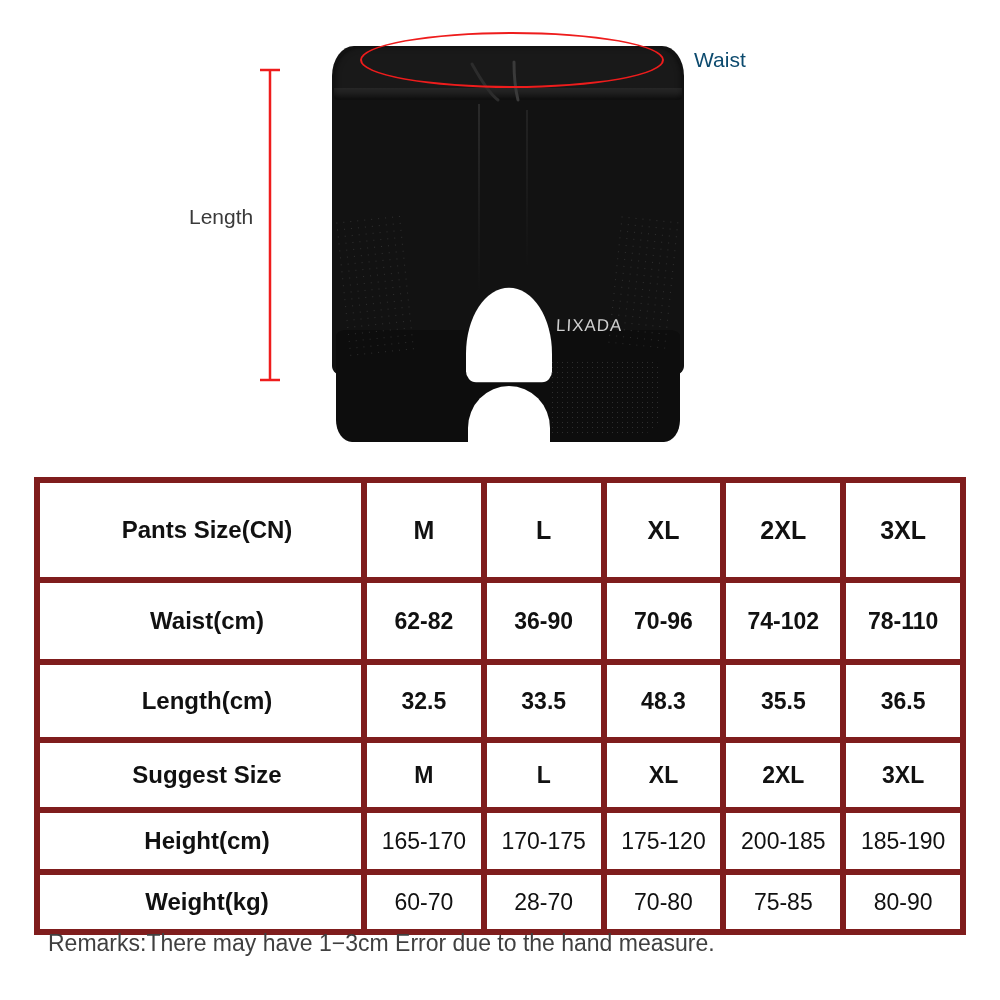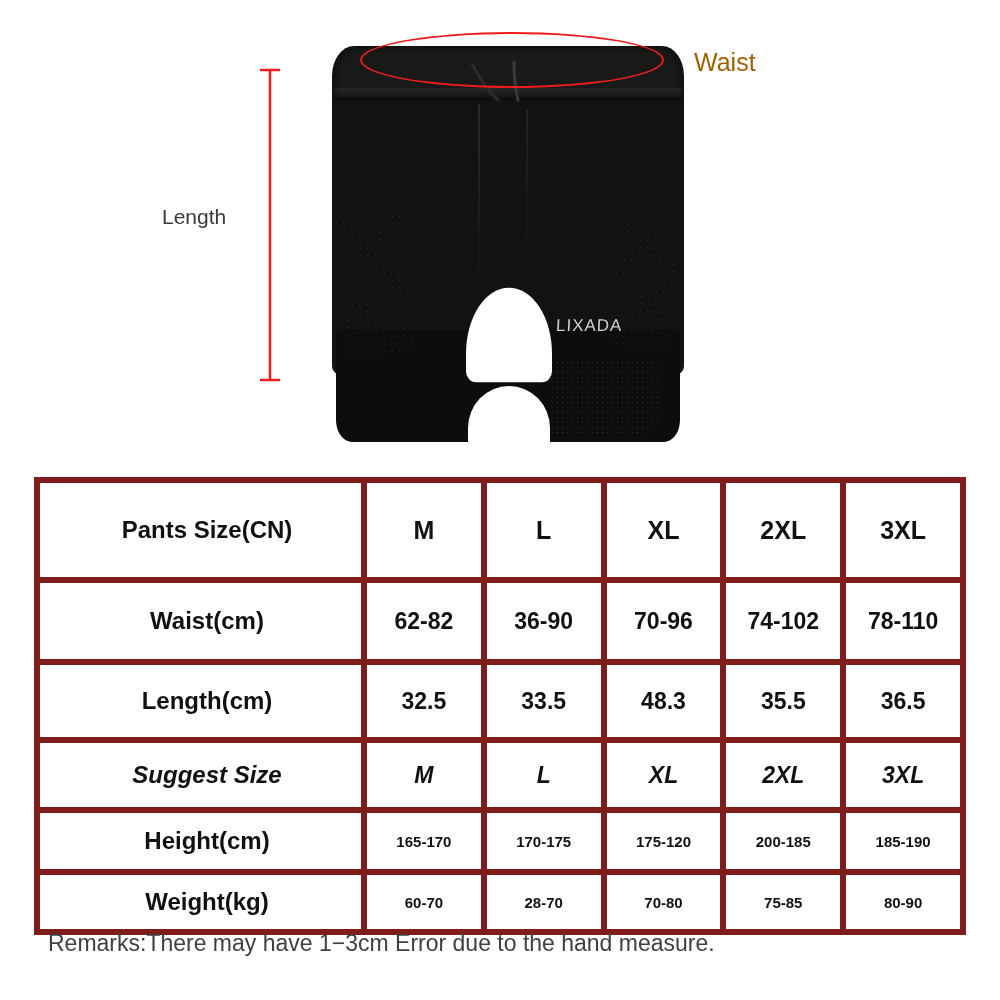--- a/index.html
+++ b/index.html
@@ -166,36 +166,36 @@
     top: 32px;
     width: 300px;
     height: 52px;
     border: 2.5px solid #ee1c1c;
     border-radius: 50%;
   }
   .waist-label {
     position: absolute;
     left: 694px;
     top: 48px;
-    font-size: 25px;
-    color: #a16207;
+    font-size: 21px;
+    color: #0c4a6e;
     text-align: center;
   }
 
   
   .length-arrow {
     position: absolute;
     left: 258px;
     top: 60px;
     width: 24px;
     height: 330px;
   }
   .length-label {
     position: absolute;
-    left: 162px;
+    left: 189px;
     top: 205px;
     font-size: 21px;
     color: #3a3a3a;
   }
 
   
   .table-wrap {
     position: absolute;
     left: 34px;
     top: 477px;
@@ -228,27 +228,27 @@
   td.grey-cell {
     background: #bfbfbf;
     font-size: 23px;
     font-weight: bold;
   }
   td.val-cell {
     font-size: 23px;
     font-weight: bold;
   }
   td.small-val {
-    font-size: 15px;
-    font-weight: bold;
+    font-size: 23px;
+    font-weight: normal;
   }
   tr.row-head td { height: 92px; }
   tr.row-waist td { height: 74px; }
   tr.row-length td { height: 70px; }
-  tr.row-suggest td { height: 62px; font-style: italic; }
+  tr.row-suggest td { height: 62px; }
   tr.row-height td { height: 54px; }
   tr.row-weight td { height: 52px; }
 
   .remarks {
     position: absolute;
     left: 48px;
     top: 930px;
     font-size: 23px;
     color: #404040;
   }

